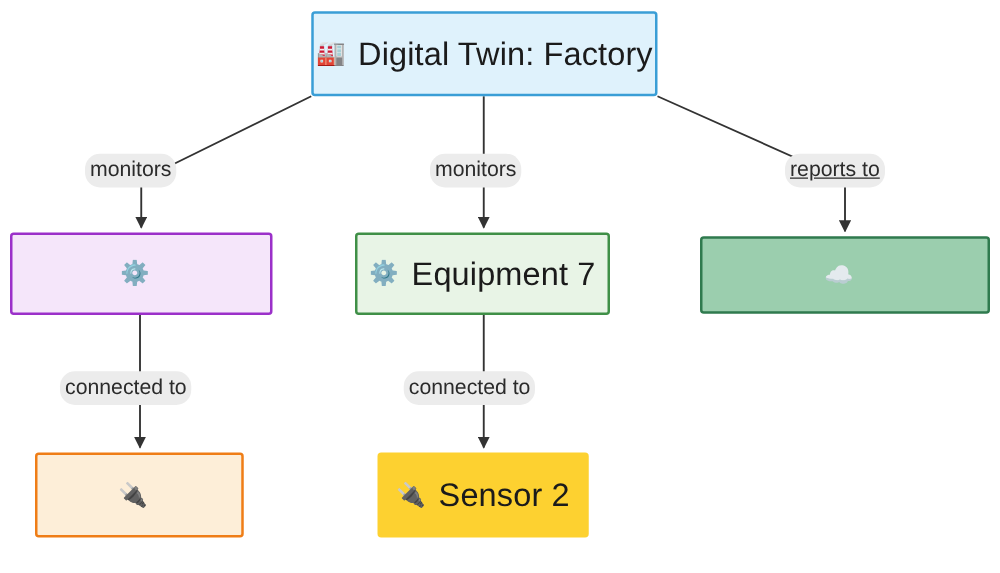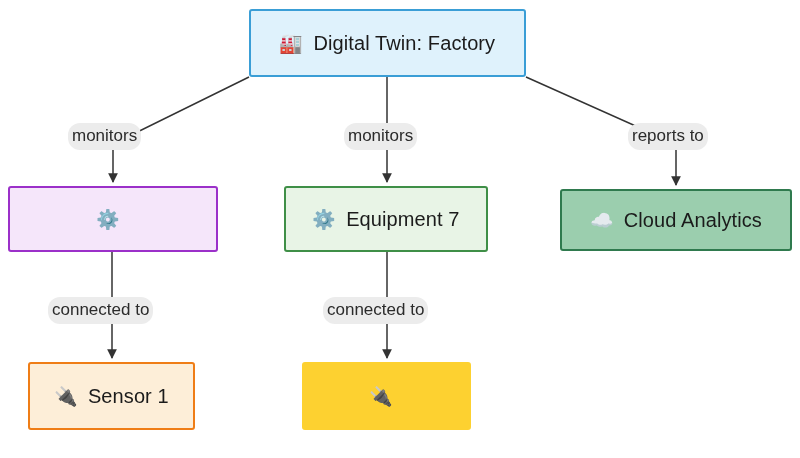--- a/index.html
+++ b/index.html
@@ -31,21 +31,21 @@
     border-radius: 3px;
     white-space: nowrap;
   }
   .node-icon {
     font-size: 19px;
     line-height: 1;
     margin-right: 10px;
     display: inline-block;
   }
   .node-label {
-    font-size: 20px;
+    font-size: 26px;
     color: #1b1b1b;
     line-height: 1;
     letter-spacing: 0.1px;
   }
   .edge-label {
     position: absolute;
     background: #ececec;
     color: #2b2b2b;
     font-size: 17px;
     line-height: 20px;
@@ -58,21 +58,21 @@
   #node-factory   { left: 249px; top: 9px;   width: 277px; height: 68px; }
   #node-equip1    { left: 8px;   top: 186px; width: 210px; height: 66px; }
   #node-equip2    { left: 284px; top: 186px; width: 204px; height: 66px; }
   #node-cloud     { left: 560px; top: 189px; width: 232px; height: 62px; }
   #node-sensor1   { left: 28px;  top: 362px; width: 167px; height: 68px; }
   #node-sensor2   { left: 302px; top: 362px; width: 169px; height: 68px; }
 
   
   #lbl-monitors-1  { left: 68px;  top: 123px; }
   #lbl-monitors-2  { left: 344px; top: 123px; }
-  #lbl-reports-to  { left: 628px; top: 123px; }
+  #lbl-reports-to  { left: 628px; top: 123px; text-decoration: underline; }
   #lbl-conn-1      { left: 48px;  top: 297px; }
   #lbl-conn-2      { left: 323px; top: 297px; }
 </style>
 </head>
 <body>
 
 <div id="canvas">
 
   <svg id="edge-layer" viewBox="0 0 800 458" xmlns="http://www.w3.org/2000/svg">
     <defs>
@@ -101,30 +101,29 @@
     <span class="node-icon">⚙️</span>
   </div>
 
   <div class="node" id="node-equip2" style="background:#e8f4e6;border:2px solid #3f8f47;">
     <span class="node-icon">⚙️</span>
     <span class="node-label">Equipment 7</span>
   </div>
 
   <div class="node" id="node-cloud" style="background:#9bceae;border:2px solid #2f7a4e;">
     <span class="node-icon">☁️</span>
-    <span class="node-label">Cloud Analytics</span>
   </div>
 
   <div class="node" id="node-sensor1" style="background:#fdeed8;border:2px solid #ef7d16;">
     <span class="node-icon">🔌</span>
-    <span class="node-label">Sensor 1</span>
   </div>
 
   <div class="node" id="node-sensor2" style="background:#fdd130;border:2px solid #fdd130;">
     <span class="node-icon">🔌</span>
+    <span class="node-label">Sensor 2</span>
   </div>
 
   <div class="edge-label" id="lbl-monitors-1">monitors</div>
 
   <div class="edge-label" id="lbl-monitors-2">monitors</div>
 
   <div class="edge-label" id="lbl-reports-to">reports to</div>
 
   <div class="edge-label" id="lbl-conn-1">connected to</div>
 

